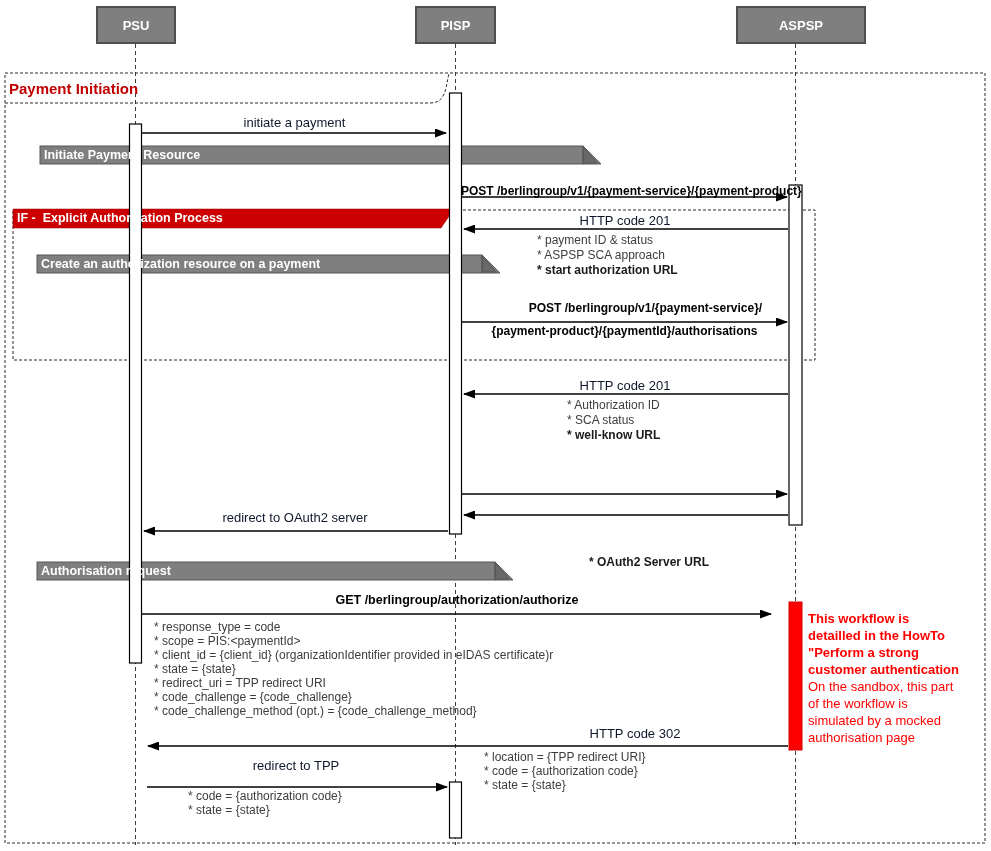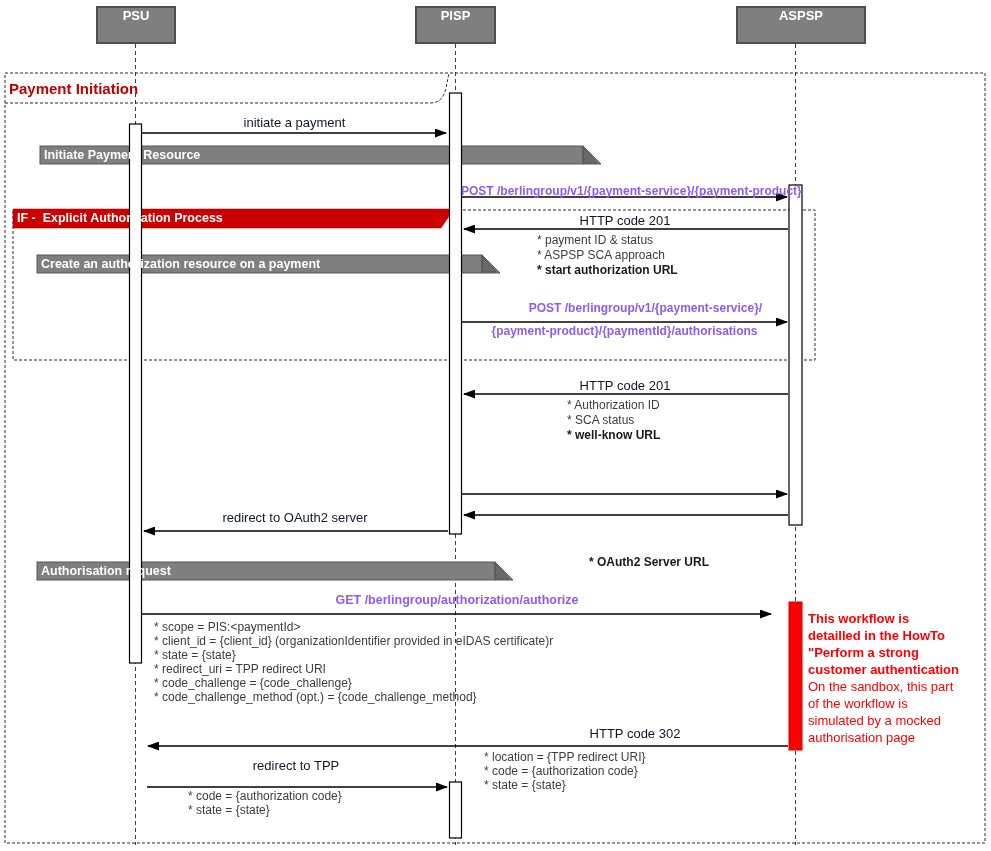--- a/index.html
+++ b/index.html
@@ -1,26 +1,26 @@
 <!DOCTYPE html>
 <html><head>
 <meta charset="utf-8">
 <style>
   html,body{margin:0;padding:0;background:#fff;}
   #stage{position:relative;width:991px;height:851px;background:#fff;
          font-family:"Liberation Sans",sans-serif;overflow:hidden;}
   #layer-svg{position:absolute;left:0;top:0;z-index:1;}
   .txt{position:absolute;z-index:3;white-space:nowrap;}
-  .actor{position:absolute;z-index:3;display:flex;justify-content:center;
+  .actor{position:absolute;z-index:3;display:flex;align-items:center;justify-content:center;
          background:#7f7f7f;border:2px solid #4f4f4f;color:#fff;font-weight:bold;
          font-size:13px;box-sizing:border-box;}
   .frame-title{font-size:15px;font-weight:bold;color:#c00000;}
   .banner-lbl{color:#fff;font-weight:bold;font-size:12.5px;white-space:pre;}
   .msg{font-size:13px;color:#0f172a;text-align:center;}
-  .msg-red{font-size:12px;font-weight:bold;color:#8b5cf6;text-align:center;}
+  .msg-red{font-size:12px;font-weight:bold;color:#000000;text-align:center;}
   .notes{font-size:12px;color:#3d3d3d;line-height:15px;}
   .notes.tight{line-height:14px;}
   .notes .b{font-weight:bold;color:#1a1a1a;}
   .note-b{font-size:12px;font-weight:bold;color:#1a1a1a;text-align:center;}
   .side-note{font-size:13px;color:#ff0000;line-height:17px;white-space:nowrap;}
   .side-note .bold{font-weight:bold;}
 </style>
 </head>
 <body>
 
@@ -122,20 +122,21 @@
     <div>* Authorization ID</div>
     <div>* SCA status</div>
     <div class="b">* well-know URL</div>
   </div>
 
   <div class="txt note-b" style="left:486px;width:326px;top:519px;margin-top:36px;">* OAuth2 Server URL</div>
   <div class="txt msg" style="left:142px;width:306px;top:510px;">redirect to OAuth2 server</div>
 
   <div class="txt msg-red" style="left:141px;width:632px;top:593px;font-size:12.5px;">GET /berlingroup/authorization/authorize</div>
   <div class="txt notes tight" style="left:154px;top:620px;">
+    <div>* response_type = code</div>
     <div>* scope = PIS:&lt;paymentId&gt;</div>
     <div>* client_id = {client_id} (organizationIdentifier provided in eIDAS certificate)r</div>
     <div>* state = {state}</div>
     <div>* redirect_uri = TPP redirect URI</div>
     <div>* code_challenge = {code_challenge}</div>
     <div>* code_challenge_method (opt.) = {code_challenge_method}</div>
   </div>
 
   <div class="txt side-note" style="left:808px;top:610px;">
     <div class="bold">This workflow is</div>

